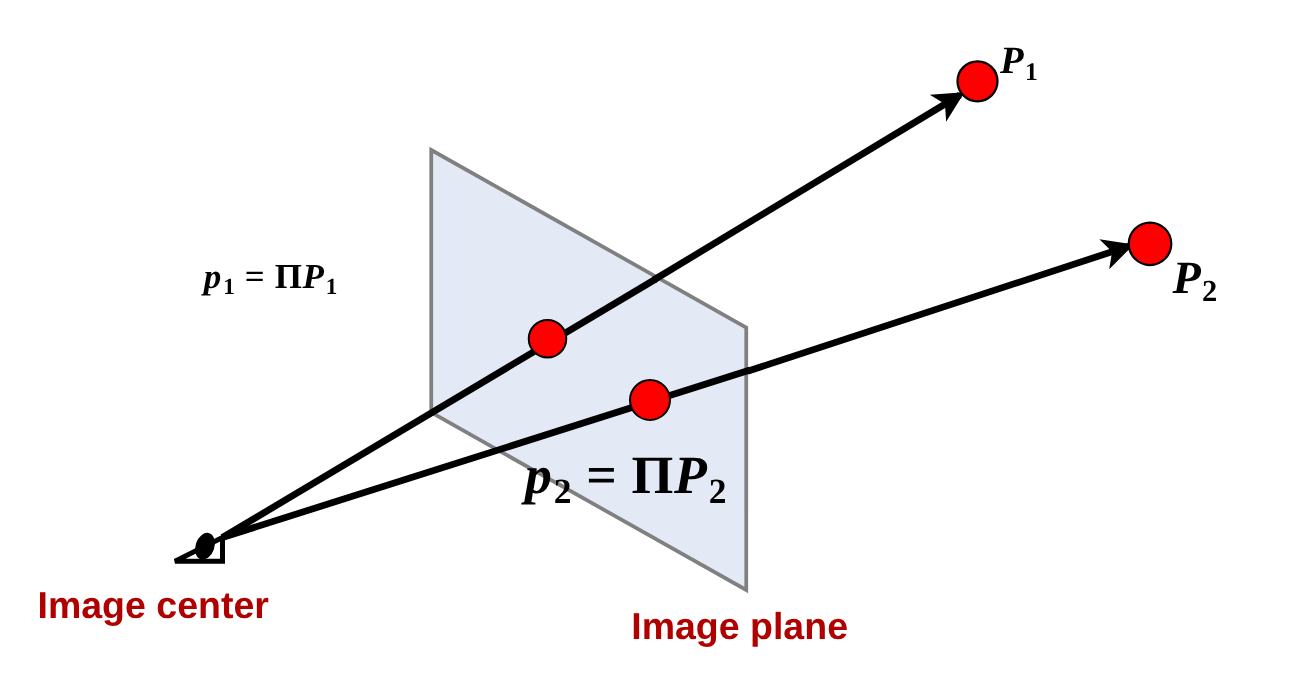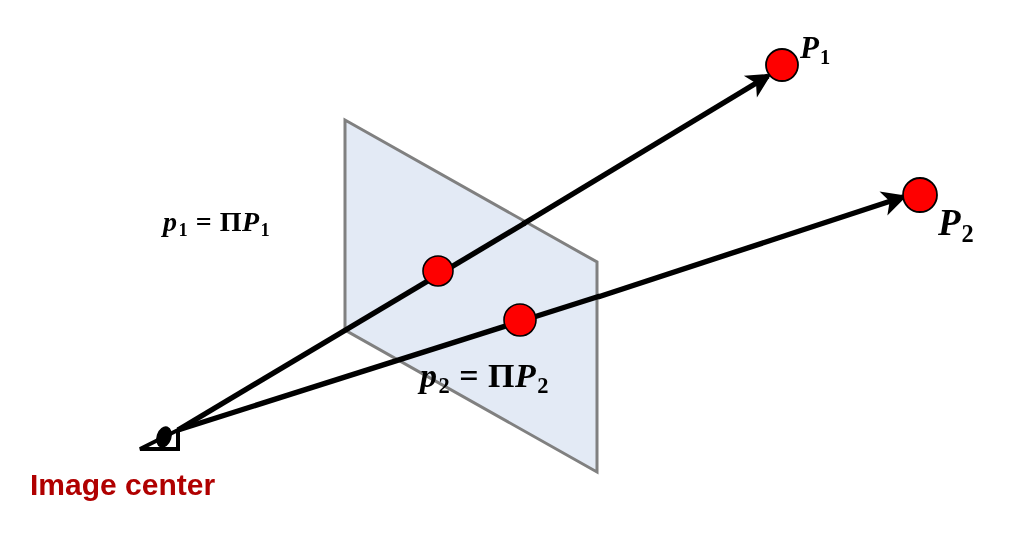--- a/index.html
+++ b/index.html
@@ -95,28 +95,29 @@
     <circle id="dot-p2" cx="520" cy="320" r="16" fill="#fe0000" stroke="#000000" stroke-width="1.6"></circle>
 
     <circle id="dot-P1" cx="782" cy="65" r="16" fill="#fe0000" stroke="#000000" stroke-width="1.8"></circle>
     <circle id="dot-P2" cx="920" cy="195" r="17" fill="#fe0000" stroke="#000000" stroke-width="1.8"></circle>
   </svg>
 
   <div class="formula-label" id="formula-p1" style="left: 163px; top: 208px; font-size: 28px; color: rgb(0, 0, 0);">
     <span>p</span><span class="sub">1</span><span class="upright"> = </span><span class="upright">Π</span><span>P</span><span class="sub">1</span>
   </div>
 
-  <div class="formula-label" id="formula-p2" style="left: 420px; top: 359px; font-size: 34px; color: rgb(0, 0, 0);">
+  <div class="formula-label" id="formula-p2" style="left: 420px; top: 359px; font-size: 43px; color: rgb(0, 0, 0);">
     <span>p</span><span class="sub">2</span><span class="upright"> = </span><span class="upright">Π</span><span>P</span><span class="sub">2</span>
   </div>
 
   <div class="point-label" id="label-P1" style="left: 800px; top: 32px; font-size: 31px; color: rgb(0, 0, 0);">
     <span>P</span><span class="sub">1</span>
   </div>
 
   <div class="point-label" id="label-P2" style="left: 938px; top: 160px; font-size: 37px; color: rgb(0, 0, 0); margin-top: 44px;">
     <span>P</span><span class="sub">2</span>
   </div>
 
   <div class="caption-label" id="caption-camera-center" style="left:30px; top:470px; font-size:30px; color:#b00000;">Image center</div>
 
+  <div class="caption-label" id="caption-image-plane" style="left:505px; top:487px; font-size:30px; color:#b00000;">Image plane</div>
 
 </div>
 
 </body></html>

